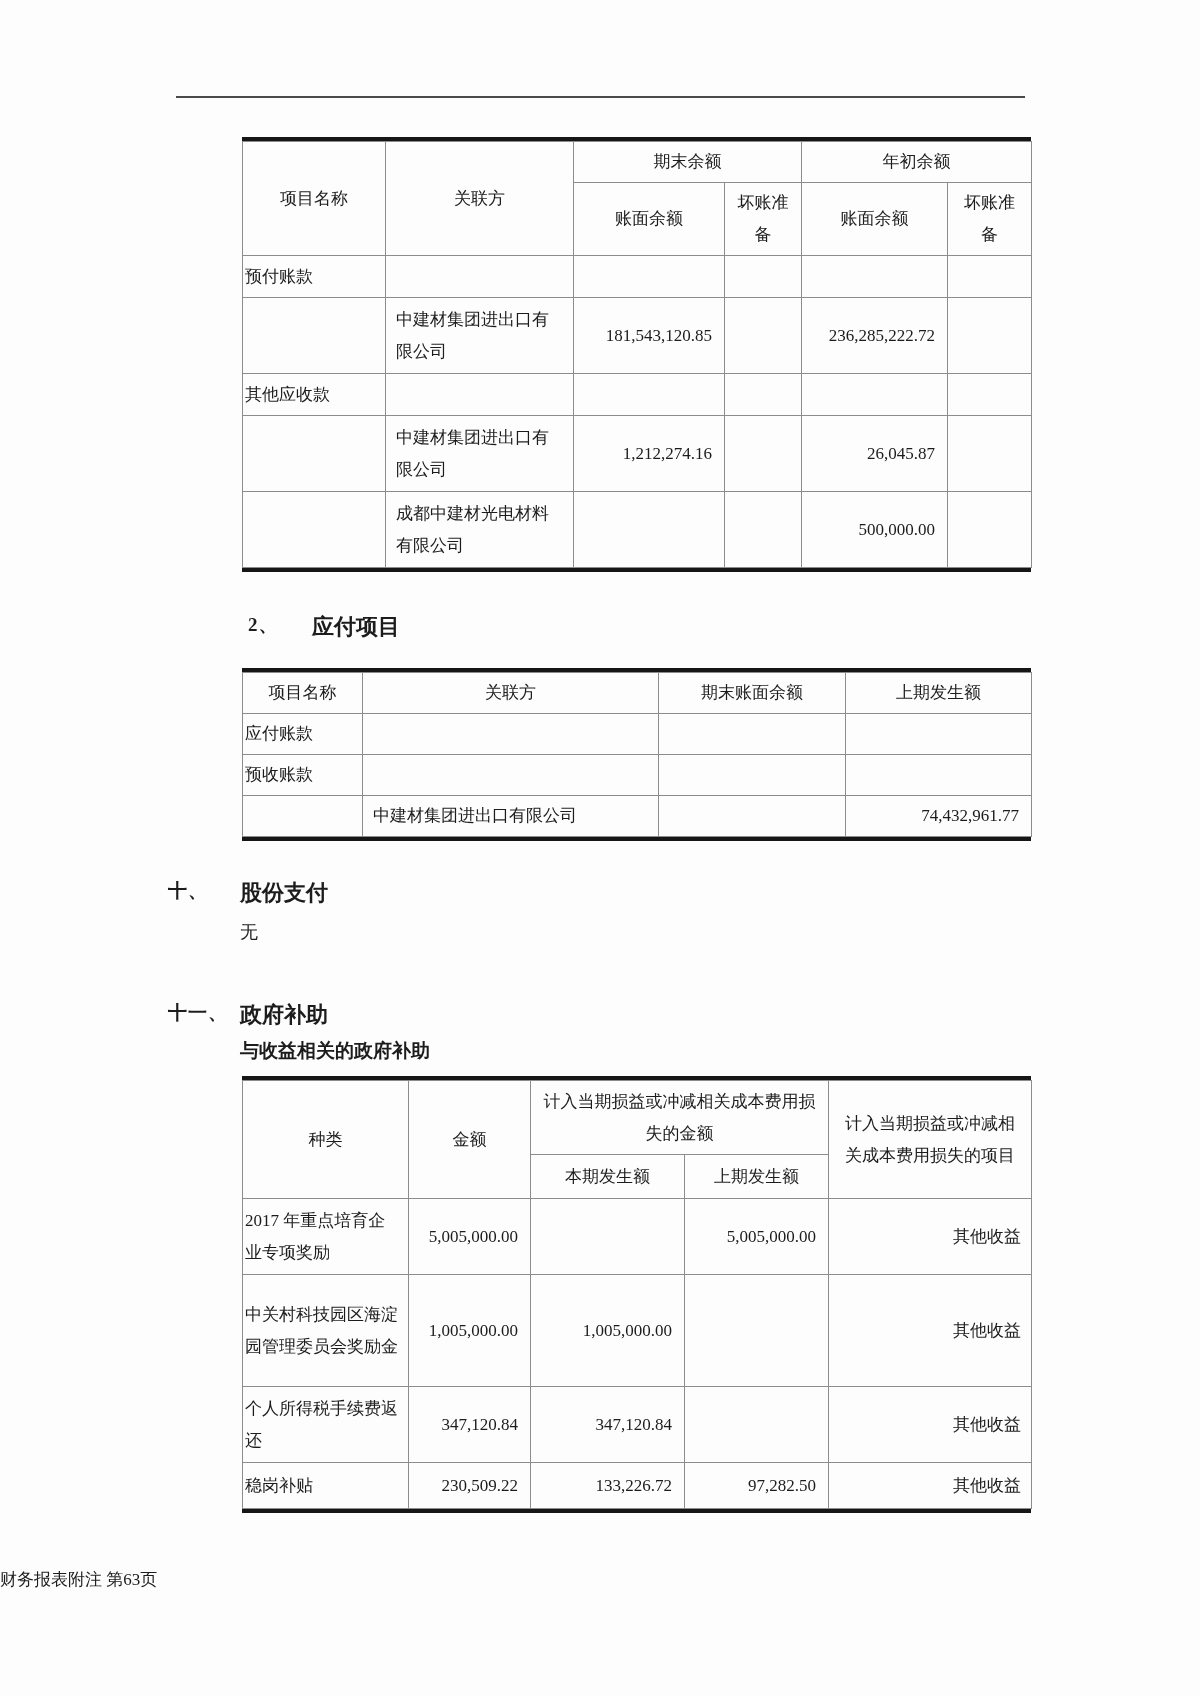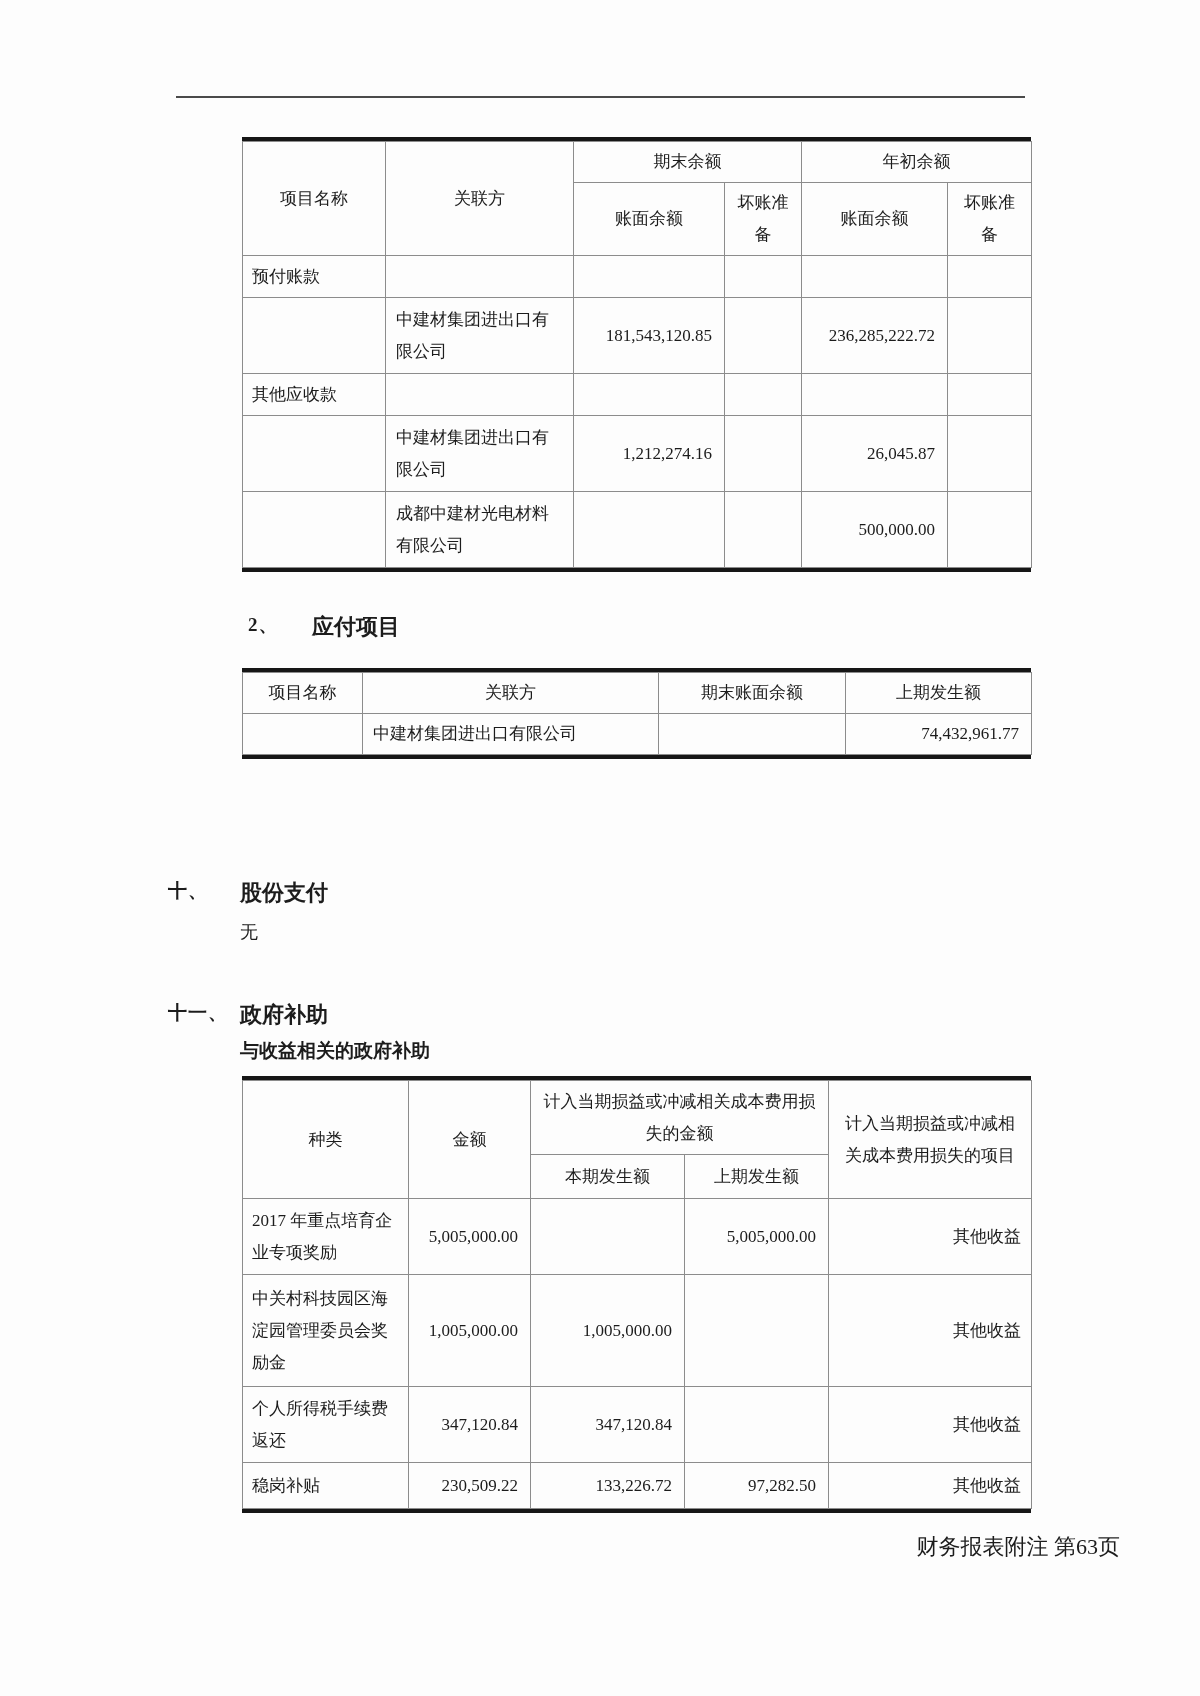--- a/index.html
+++ b/index.html
@@ -24,21 +24,21 @@
     font-size:17px; line-height:32px;
   }
   th,td {
     border:1px solid #8c8c8c;
     padding:4px 10px;
     vertical-align:middle;
     font-weight:normal;
     overflow:hidden;
   }
   th { text-align:center; }
-  td.item { text-align:left; padding-left:9px; }
+  td.item { text-align:left; padding-left:2px; }
   td.party { text-align:left; padding-left:10px; }
   td.num { text-align:right; padding-right:12px;
            font-family:"Liberation Serif","DejaVu Serif",serif; }
   td.ctr { text-align:right;margin-top:43px; }
   
   #t1 { top:137px; }
   #t1 tr.hr1 { height:38px; }
   #t1 tr.hr2 { height:72px; }
   #t1 tr.single { height:42px; }
   #t1 tr.double { height:76px; }
@@ -65,22 +65,22 @@
   }
   #sec2-num { left:248px; top:612px; }
   #sec2-title { left:312px; top:612px; }
   #sec10-num { top:878px; }
   #sec10-title { top:878px; }
   #sec10-body { top:920px; }
   #sec11-num { top:1000px; }
   #sec11-title { top:1000px; }
   #sec11-subtitle { left:240px; top:1038px; font-size:19px; font-weight:bold; position:absolute; }
   .footer {
-    position:absolute; left:0; top:1532px; width:1120px;
-    text-align:right; font-size:22px;
+    position:absolute; left:0; top:1568px; width:1120px;
+    text-align:left; font-size:17px;
   }
 </style>
 </head>
 <body>
 
 <div class="header-rule"></div>
 
 <div class="tbl-wrap" id="t1">
   <table>
     <colgroup>
@@ -160,20 +160,32 @@
         <col style="width:186px">
     </colgroup>
     <tbody>
         <tr>
       <th>项目名称</th>
       <th>关联方</th>
       <th>期末账面余额</th>
       <th>上期发生额</th>
     </tr>
     <tr>
+      <td class="item">应付账款</td>
+      <td class="party"></td>
+      <td class="num"></td>
+      <td class="num"></td>
+    </tr>
+    <tr>
+      <td class="item">预收账款</td>
+      <td class="party"></td>
+      <td class="num"></td>
+      <td class="num"></td>
+    </tr>
+    <tr>
       <td class="item"></td>
       <td class="party">中建材集团进出口有限公司</td>
       <td class="num"></td>
       <td class="num">74,432,961.77</td>
     </tr>
   </tbody>
     </table>
 </div>
 
 <div class="sec-num" id="sec10-num">十、</div>

